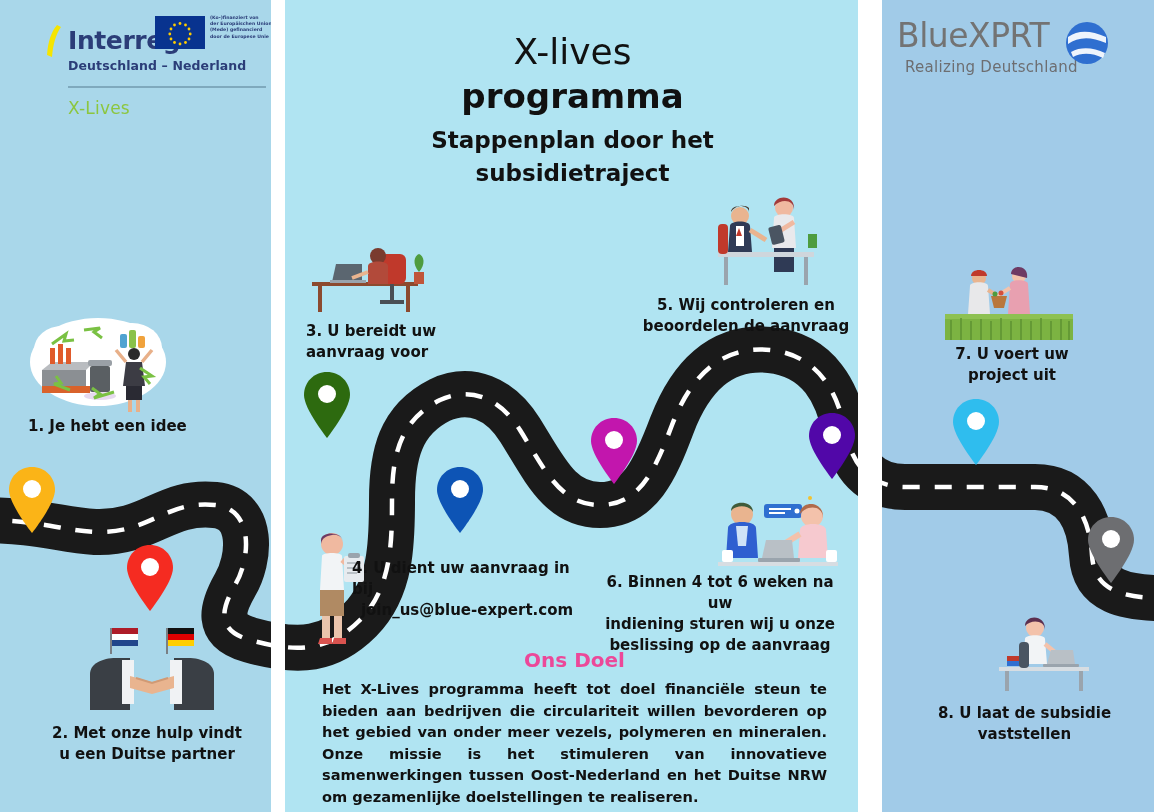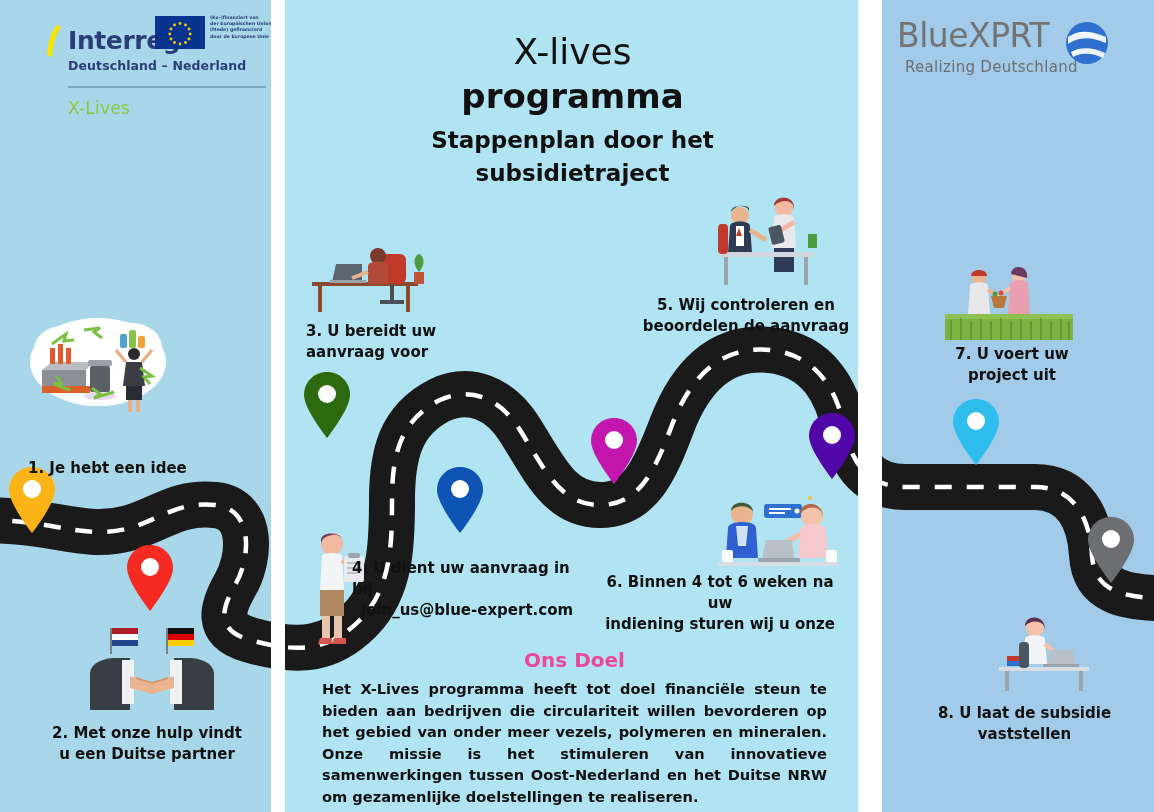--- a/index.html
+++ b/index.html
@@ -41,21 +41,21 @@
   .h-3{font-size:23px;font-weight:bold;line-height:33px;margin-top:6px;}
 
   
   #roadlayer{position:absolute;left:0;top:0;width:1154px;height:812px;pointer-events:none;}
 
   
   .pin{position:absolute;width:52px;height:68px;}
 
   
   .step{position:absolute;font-size:15px;font-weight:bold;color:#111;line-height:21px;}
-  #step1{left:28px;top:458px;text-align:right;}
+  #step1{left:28px;top:416px;text-align:right;}
   #step2{left:52px;top:723px;width:190px;text-align:center;}
   #step3{left:306px;top:321px;width:170px;}
   #step4{left:352px;top:558px;width:230px;}
   #step5{left:641px;top:295px;width:210px;text-align:center;}
   #step6{left:600px;top:572px;width:240px;text-align:center;}
   #step7{left:947px;top:344px;width:130px;text-align:center;}
   #step8{left:937px;top:703px;width:175px;text-align:center;}
 
   
   #onsdoel{position:absolute;left:322px;top:648px;width:505px;}
@@ -394,20 +394,21 @@
   </div>
 
   <div class="step" id="step5">
     <div>5. Wij controleren en</div>
     <div>beoordelen de aanvraag</div>
   </div>
 
   <div class="step" id="step6">
     <div>6. Binnen 4 tot 6 weken na uw</div>
     <div>indiening sturen wij u onze</div>
+    <div>beslissing op de aanvraag</div>
   </div>
 
   <div class="step" id="step7">
     <div>7. U voert uw</div>
     <div>project uit</div>
   </div>
 
   <div class="step" id="step8">
     <div>8. U laat de subsidie</div>
     <div>vaststellen</div>

